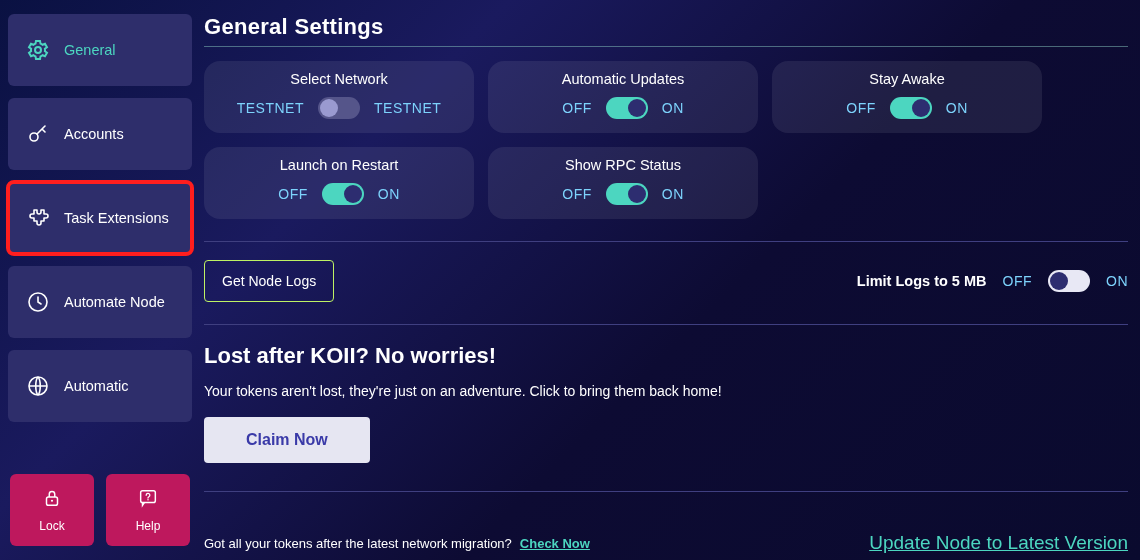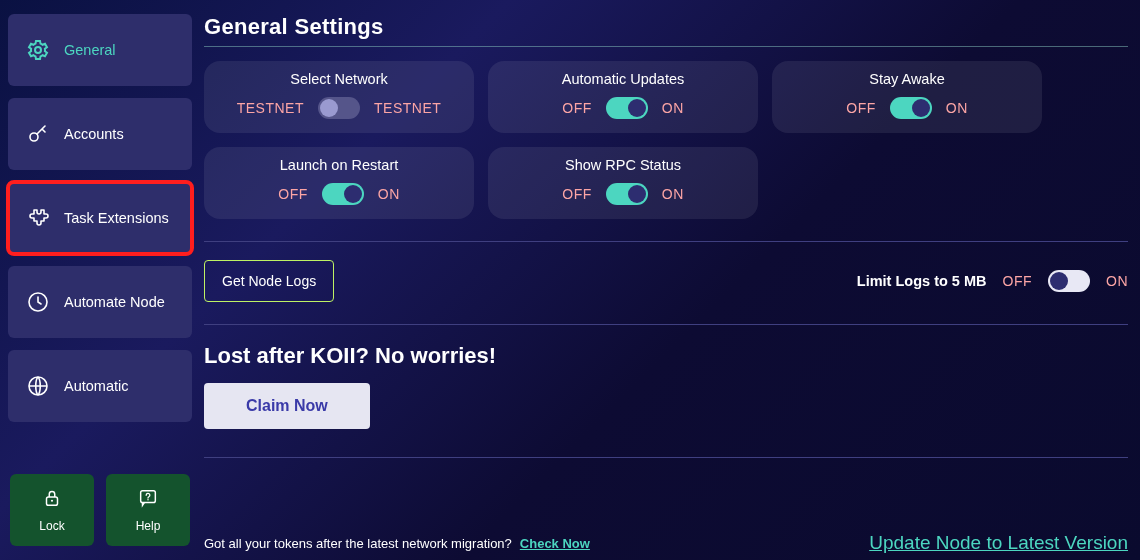--- a/index.html
+++ b/index.html
@@ -22,38 +22,38 @@
     .side-item.active .side-icon .gearfill { stroke:#4cd6c0; }
     .side-label { color:#fff; font-size:14.5px; font-weight:500; }
     .side-icon svg { display:block; }
 
     .side-item.highlight {
       outline:4px solid #ff1e1e; outline-offset:-2px;
     }
 
     .side-footer { margin-top:auto; display:flex; gap:12px; padding:0 2px 4px 2px; }
     .foot-btn {
-      background:#14532d; border-radius:6px; flex:1; height:72px; display:flex;
+      background:#be185d; border-radius:6px; flex:1; height:72px; display:flex;
       flex-direction:column; align-items:center; justify-content:center; gap:6px; cursor:pointer;
     }
     .foot-btn .lbl { font-size:12px; color:#fff; }
 
     .main { flex:1; padding:14px 12px 6px 4px; display:flex; flex-direction:column; }
     .title { font-size:22px; font-weight:600; color:#fff; margin-bottom:6px; letter-spacing:.3px; }
     .hr { border:none; border-top:1px solid rgba(135,200,190,.5); margin-bottom:14px; }
 
     .cards { display:flex; flex-wrap:wrap; gap:14px; }
     .card {
       background:rgba(255,255,255,0.08); border-radius:16px; padding:10px 16px 14px 16px; min-height:62px;
       display:flex; flex-direction:column; align-items:center; gap:10px;
       width:270px;
     }
     .card .ctitle { color:#fff; font-size:14.5px; font-weight:500; text-align:center; }
     .toggle-row { display:flex; align-items:center; gap:14px; }
-    .tword { color:#fca5a5; font-size:14px; font-weight:500; letter-spacing:.5px; }
+    .tword { color:#7dd3fc; font-size:14px; font-weight:500; letter-spacing:.5px; }
 
     .toggle {
       position:relative; width:42px; height:22px; border-radius:20px; cursor:pointer;
       background:#55558a;
     }
     .toggle .knob {
       position:absolute; width:18px; height:18px; border-radius:50%; top:2px;
       background:#fff; transition:none;
     }
     .toggle.on { background:#4cd6c0; }
@@ -243,20 +243,21 @@
           <div class="knob dark" style="left:2px;background:#2d2d70"></div>
         </div>
         <span class="tword">ON</span>
       </div>
     </div>
 
     <hr class="hr2">
 
     <div>
       <div class="lost-head">Lost after KOII? No worries!</div>
+      <div class="lost-sub">Your tokens aren't lost, they're just on an adventure. Click to bring them back home!</div>
       <button class="btn-claim">Claim Now</button>
     </div>
 
     <hr class="hr2" style="margin:28px 0 8px 0">
 
     <div class="footer-row">
       <div class="foot-left">
         <span>Got all your tokens after the latest network migration?</span>
         <span class="link">Check Now</span>
       </div>

